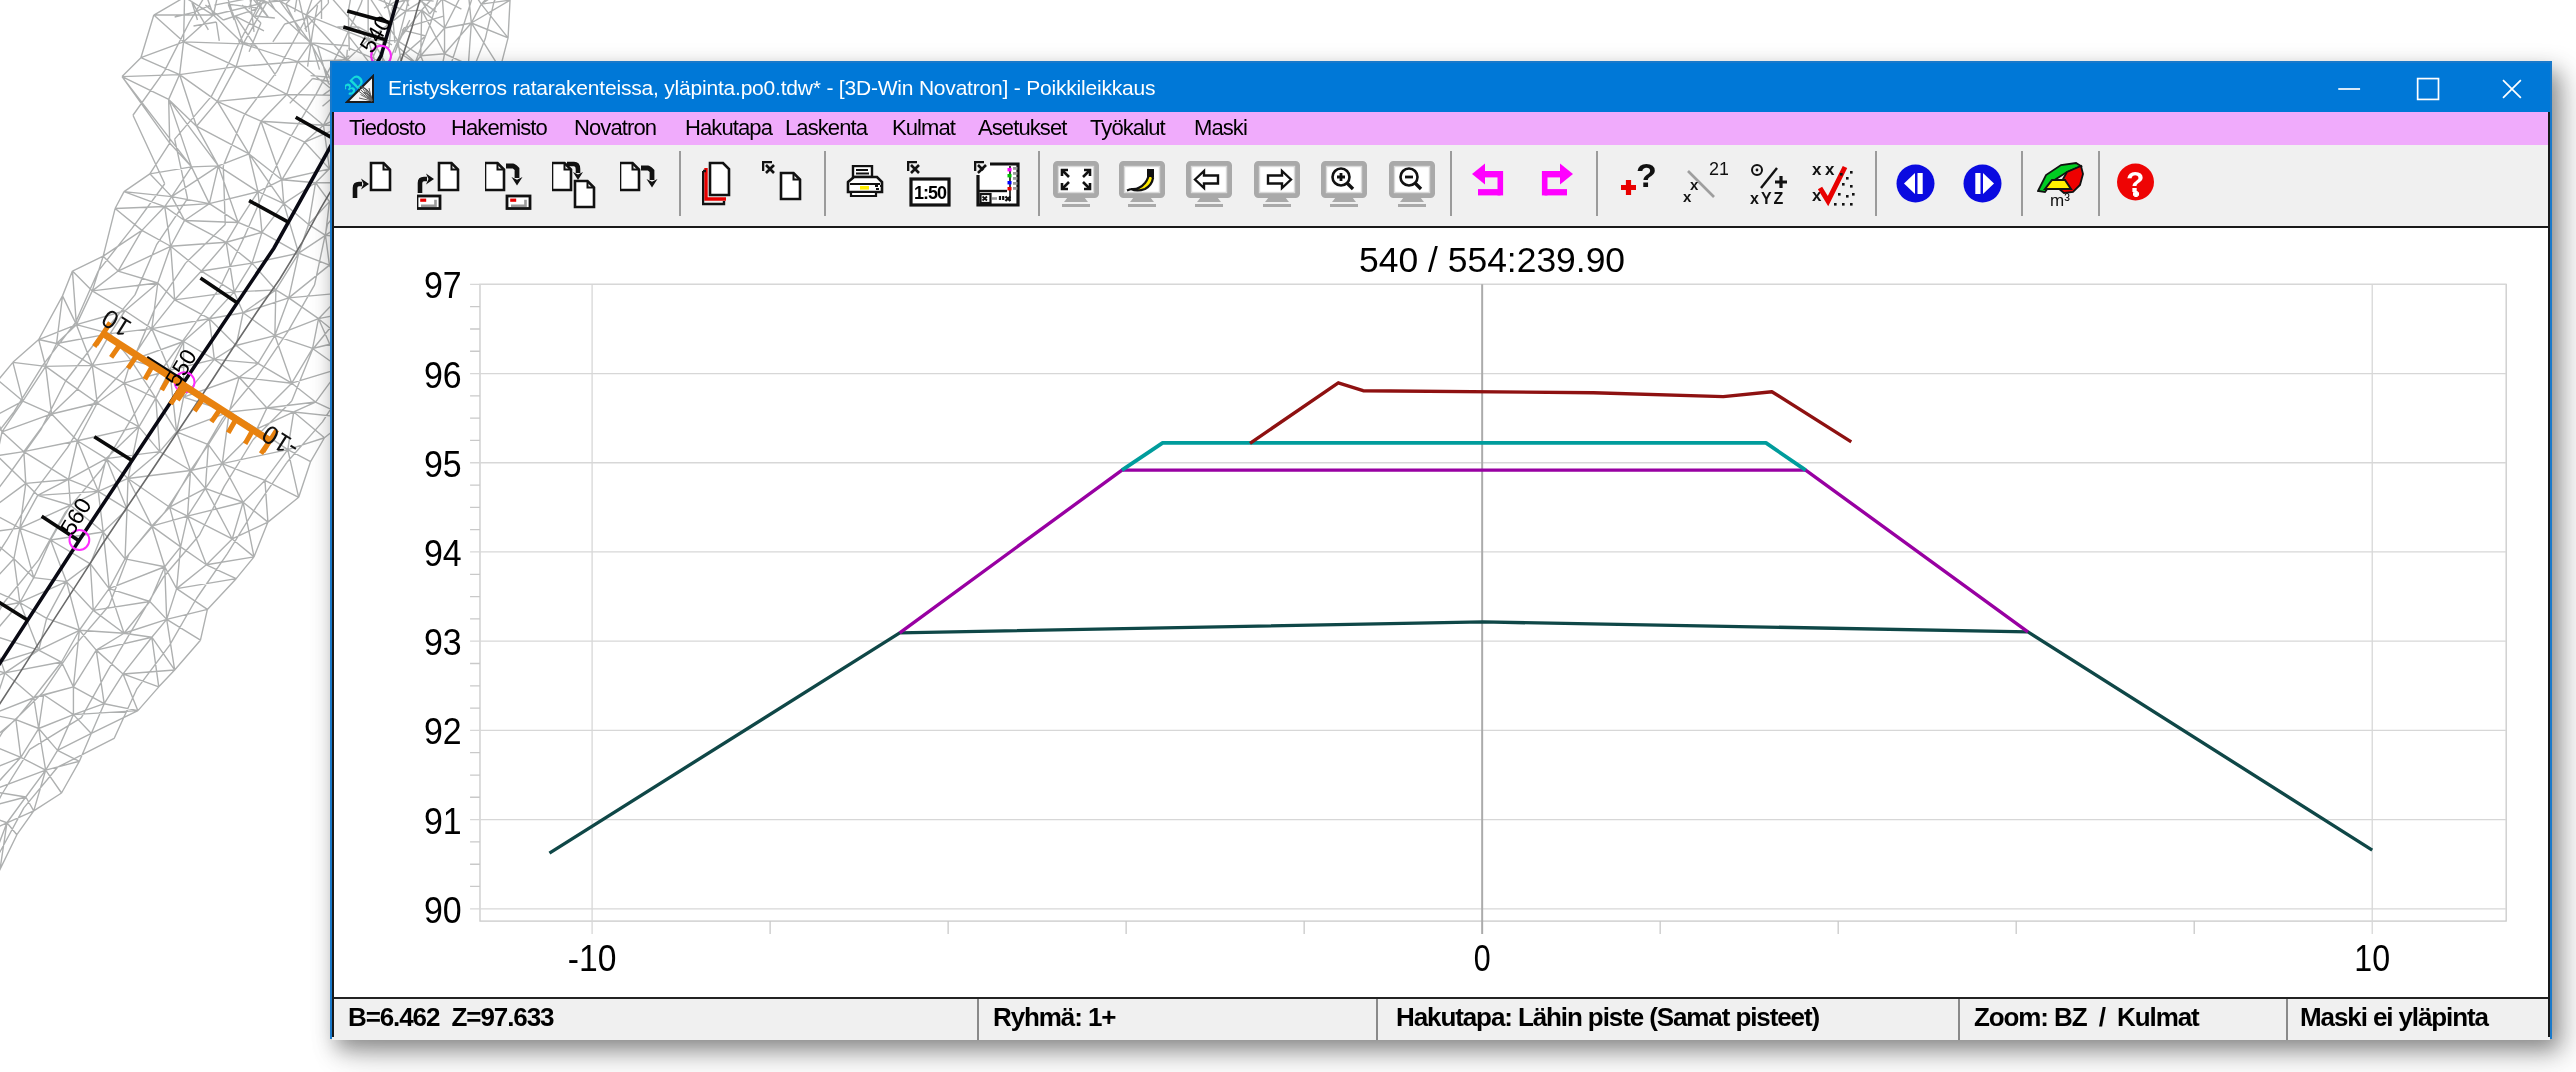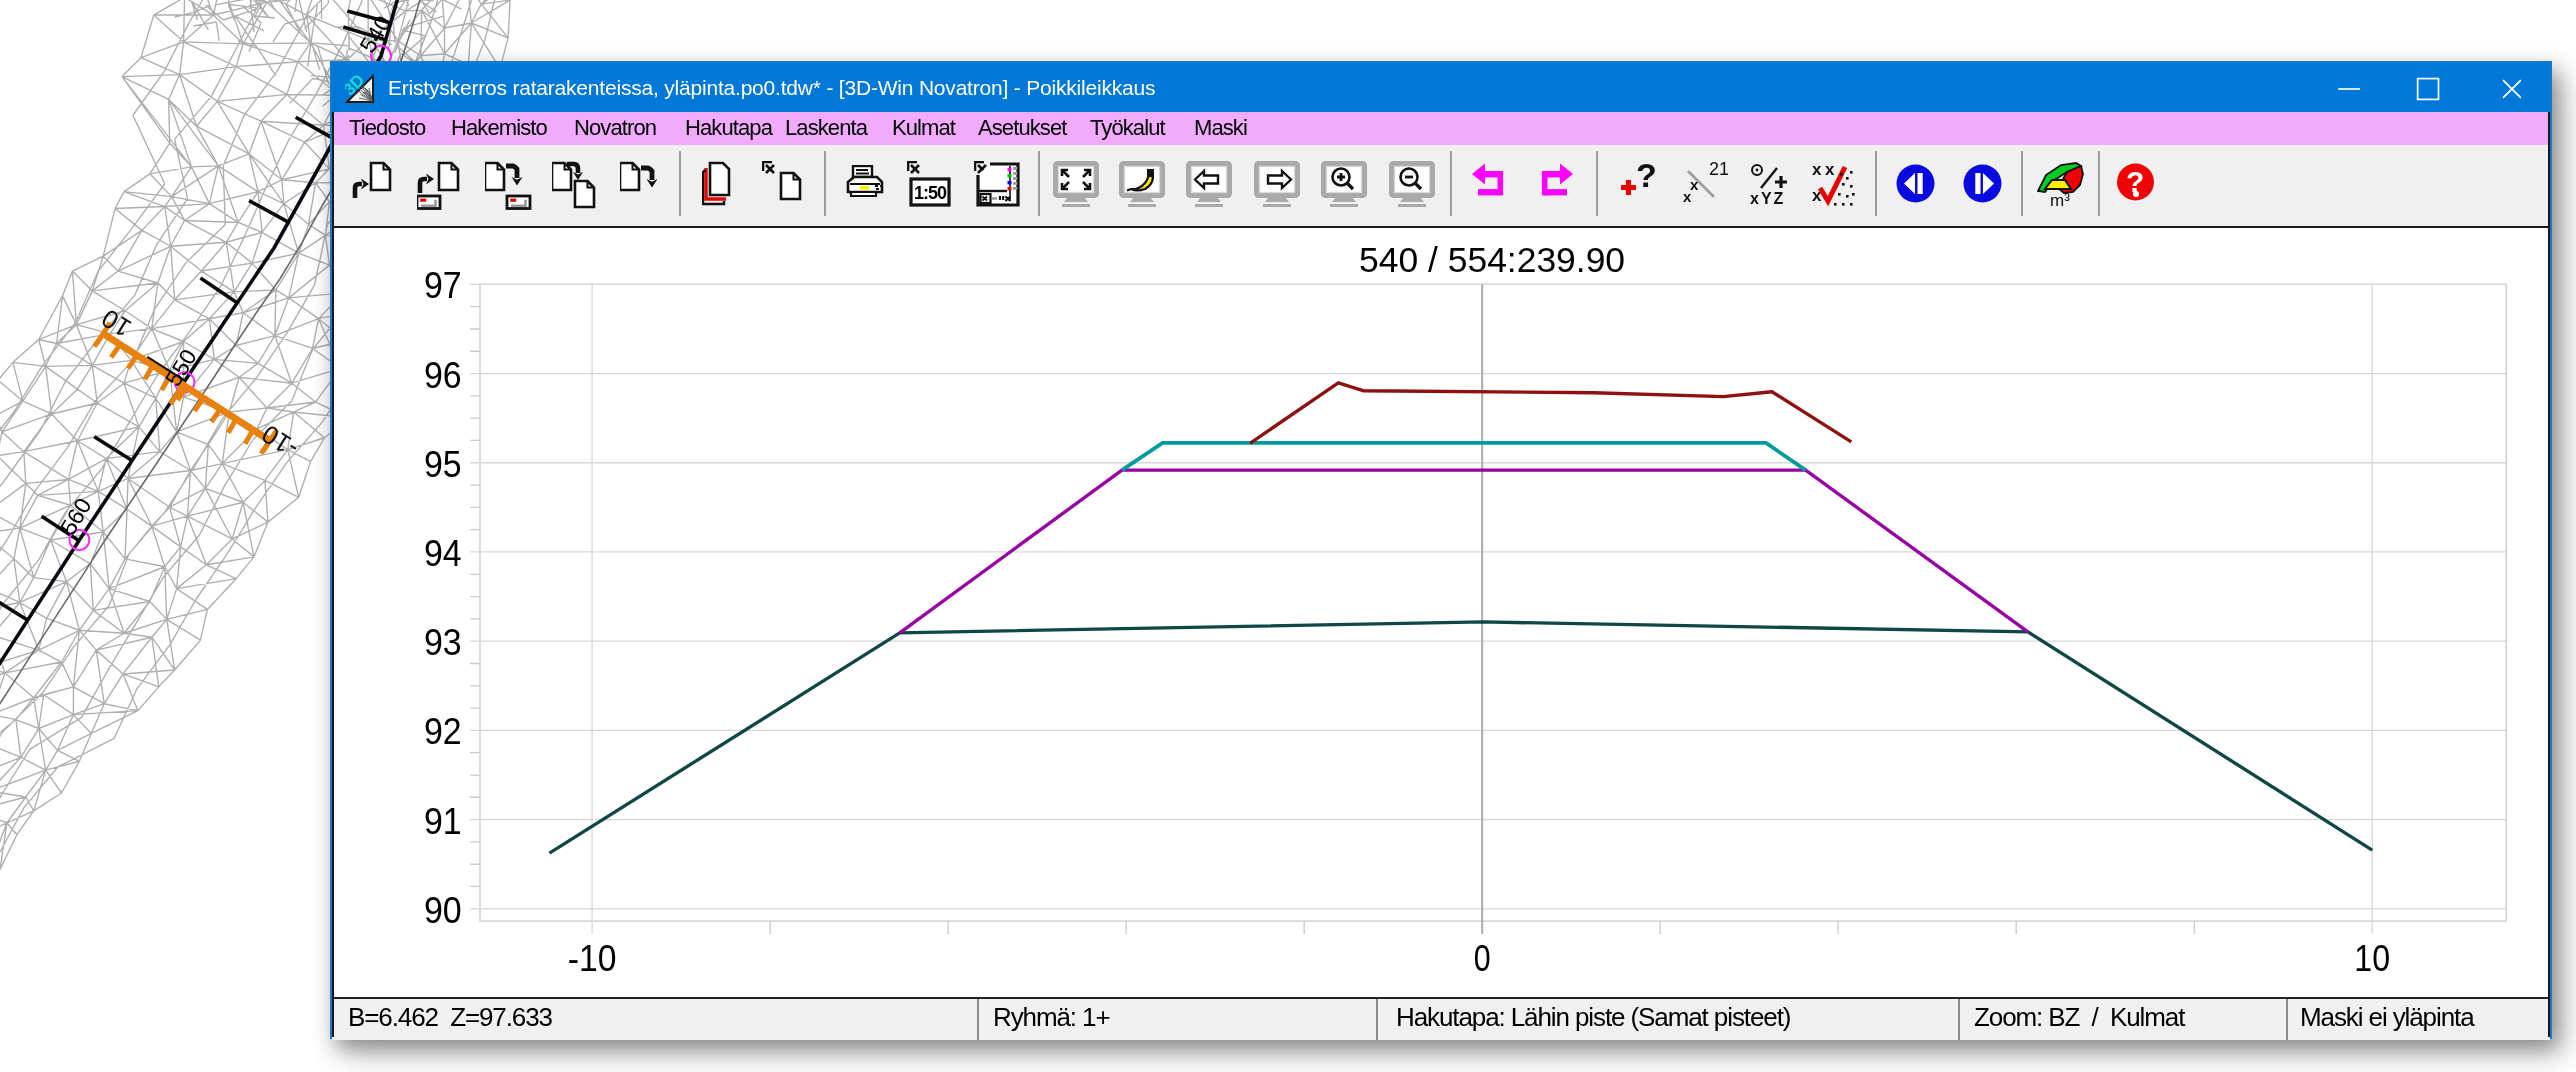--- a/index.html
+++ b/index.html
@@ -8,21 +8,21 @@
 border:2px solid #1979ca;background:#fff;
 box-shadow:6px 10px 20px rgba(0,0,0,0.38), 14px 16px 34px rgba(0,0,0,0.16);}
 #titlebar{position:absolute;left:0;top:0;width:100%;height:49px;background:#0078D7;}
 #title{position:absolute;left:48px;top:13px;color:#fff;font-size:21px;letter-spacing:-0.2px;white-space:nowrap;margin-left:8px;}
 #menubar{position:absolute;left:0;top:49px;width:100%;height:34px;background:#f0abfc;}
 .mi{position:absolute;top:3px;font-size:22px;letter-spacing:-0.9px;color:#000;white-space:nowrap;}
 #toolbar{position:absolute;left:0;top:82px;width:100%;height:81px;background:#f0f0f0;border-bottom:2.5px solid #1a1a1a;}
 .sep{position:absolute;top:6px;width:2px;height:65px;background:#9b9b9b;}
 .ic{position:absolute;top:0;}
 #statusbar{position:absolute;left:0;top:934px;width:100%;height:41px;background:#f0f0f0;border-top:2px solid #222;}
-.st{position:absolute;top:3px;font-size:26px;letter-spacing:-1.1px;color:#000;white-space:nowrap;}
+.st{position:absolute;top:3px;font-size:26px;letter-spacing:-1.1px;color:#000;white-space:nowrap;font-weight:bold;}
 .stsep{position:absolute;top:0;width:2px;height:41px;background:#8a8a8a;}
 #chart{position:absolute;left:-2px;top:165px;}
 #innerframe{position:absolute;left:0;top:49px;right:0;bottom:0;border:2px solid #191919;border-top:none;border-bottom:none;pointer-events:none;z-index:60;}
 </style></head>
 <body>
 <svg id="bg" width="2576" height="1073" viewBox="0 0 2596 1081">
 <path d="M541 -47L521 -20M521 -20L514 0M514 0L512 38M512 38L504 69M504 69L484 120M366 395L352 421M352 421L327 441M327 441L313 465M313 465L301 501M301 501L270 526M270 526L256 561M256 561L238 583M238 583L209 614M209 614L202 645M202 645L176 675M176 675L160 692M160 692L139 716M139 716L92 739M92 739L80 767M80 767L62 799M62 799L34 817M34 817L17 841M17 841L-0 876M-0 876L-15 904M512 -50L504 -16M504 -16L485 4M485 4L475 23M475 23L472 65M472 65L460 114M377 310L348 343M348 343L343 371M343 371L318 405M318 405L296 415M296 415L290 453M290 453L267 484M267 484L245 506M245 506L234 543M234 543L208 569M208 569L178 593M178 593L168 624M168 624L153 642M153 642L124 679M124 679L105 709M105 709L74 720M74 720L58 756M58 756L46 776M46 776L26 803M26 803L7 829M7 829L-6 863M-6 863L-28 894M491 -71L481 -34M481 -34L471 -17M471 -17L448 28M448 28L448 54M448 54L440 96M366 211L350 239M350 239L346 295M346 295L321 321M321 321L315 351M315 351L294 386M294 386L269 411M269 411L259 432M259 432L224 467M224 467L207 492M207 492L189 520M189 520L182 551M182 551L166 571M166 571L151 606M151 606L125 638M125 638L97 655M97 655L74 692M74 692L44 700M44 700L39 734M39 734L21 763M21 763L-10 797M-10 797L-27 817M-27 817L-45 853M464 -77L457 -36M457 -36L445 -12M445 -12L425 10M425 10L424 56M424 56L407 79M407 79L401 114M362 184L332 203M332 203L328 237M328 237L332 267M332 267L291 300M291 300L277 338M277 338L260 366M260 366L241 380M241 380L231 415M231 415L210 448M210 448L192 474M192 474L171 511M171 511L153 530M153 530L126 563M126 563L110 593M110 593L94 615M94 615L80 635M80 635L62 667M62 667L34 703M34 703L16 725M16 725L-13 749M-13 749L-23 781M-23 781L-47 811M425 -59L417 -25M417 -25L409 11M409 11L401 41M401 41L384 81M364 108L348 126M348 126L332 170M332 170L318 184M318 184L311 226M311 226L301 255M301 255L278 292M278 292L245 315M245 315L238 348M238 348L216 362M216 362L185 400M185 400L178 435M178 435L161 455M161 455L129 482M129 482L128 513M128 513L104 536M104 536L91 568M91 568L67 586M67 586L47 623M47 623L39 655M39 655L5 678M5 678L-9 720M-9 720L-39 740M-39 740L-39 766M-39 766L-60 803M394 -40L371 -5M371 -5L371 40M371 40L350 60M350 60L342 96M342 96L326 126M326 126L307 143M307 143L284 181M284 181L286 205M286 205L264 234M264 234L254 265M254 265L236 294M236 294L211 321M211 321L185 344M185 344L171 373M171 373L157 401M157 401L140 430M140 430L107 462M107 462L99 495M99 495L71 509M71 509L51 544M51 544L34 582M34 582L20 607M20 607L-8 640M-8 640L-15 672M-15 672L-38 694M-38 694L-48 721M344 -48L330 -7M330 -7L309 15M309 15L313 43M313 43L300 62M300 62L289 95M289 95L263 122M263 122L251 155M251 155L260 193M260 193L240 224M240 224L228 244M228 244L203 273M203 273L176 302M176 302L153 331M153 331L132 363M132 363L125 386M125 386L98 406M98 406L78 444M78 444L69 483M69 483L38 499M38 499L20 532M20 532L14 563M14 563L-13 592M-13 592L-37 618M-37 618L-41 657M290 -71L278 -35M278 -35L282 1M282 1L269 2M269 2L245 44M245 44L238 67M238 67L219 102M219 102L198 127M198 127L220 167M220 167L211 205M211 205L186 222M186 222L172 248M172 248L159 285M159 285L126 313M126 313L111 336M111 336L93 368M93 368L78 392M78 392L52 417M52 417L24 455M24 455L26 487M26 487L-12 515M-12 515L-17 537M-17 537L-38 579M-38 579L-53 602M231 -51L217 -9M217 -9L223 -21M223 -21L215 15M215 15L185 42M185 42L181 75M181 75L170 100M170 100L193 168M193 168L173 198M173 198L166 208M166 208L143 232M143 232L119 273M119 273L93 293M93 293L77 327M77 327L57 346M57 346L46 369M46 369L23 404M23 404L2 435M2 435L-3 459M-3 459L-34 483M-34 483L-47 520M193 -57L189 -21M189 -21L197 -35M197 -35L186 -3M186 -3L155 15M155 15L142 58M142 58L123 77M123 77L171 144M171 144L151 175M151 175L125 193M125 193L116 210M116 210L104 258M104 258L73 273M73 273L63 298M63 298L39 342M39 342L13 365M13 365L-2 383M-2 383L-5 419M-5 419L-36 451M-36 451L-63 477M521 -20L504 -16M514 0L485 4M512 38L475 23M504 69L472 65M395 358L348 343M366 395L343 371M352 421L318 405M327 441L296 415M313 465L290 453M301 501L267 484M270 526L245 506M256 561L234 543M238 583L208 569M209 614L178 593M202 645L168 624M176 675L153 642M160 692L124 679M139 716L105 709M92 739L74 720M80 767L58 756M62 799L46 776M34 817L26 803M17 841L7 829M-0 876L-6 863M541 -47L504 -16M521 -20L485 4M512 38L485 4M504 69L475 23M484 120L472 65M406 314L348 343M395 358L343 371M352 421L343 371M352 421L296 415M327 441L290 453M301 501L290 453M270 526L267 484M270 526L234 543M256 561L208 569M238 583L178 593M209 614L168 624M176 675L168 624M176 675L124 679M139 716L124 679M92 739L105 709M92 739L58 756M80 767L46 776M34 817L46 776M34 817L7 829M-0 876L7 829M-0 876L-28 894M504 -16L481 -34M485 4L471 -17M475 23L448 28M472 65L448 54M376 262L350 239M377 310L346 295M348 343L321 321M343 371L315 351M318 405L294 386M296 415L269 411M290 453L259 432M267 484L224 467M245 506L207 492M234 543L189 520M208 569L182 551M178 593L166 571M168 624L151 606M153 642L125 638M124 679L97 655M105 709L74 692M74 720L44 700M58 756L39 734M46 776L21 763M26 803L-10 797M7 829L-27 817M-6 863L-45 853M504 -16L491 -71M504 -16L471 -17M475 23L471 -17M475 23L448 54M472 65L440 96M384 236L350 239M376 262L346 295M377 310L321 321M343 371L321 321M343 371L294 386M318 405L269 411M296 415L259 432M290 453L224 467M245 506L224 467M234 543L207 492M208 569L189 520M178 593L182 551M168 624L166 571M168 624L125 638M153 642L97 655M105 709L97 655M74 720L74 692M74 720L39 734M46 776L39 734M46 776L-10 797M26 803L-27 817M7 829L-45 853M-6 863L-52 885M481 -34L457 -36M471 -17L445 -12M448 28L425 10M448 54L424 56M440 96L407 79M366 211L332 203M350 239L328 237M346 295L332 267M321 321L291 300M315 351L277 338M294 386L260 366M269 411L241 380M259 432L231 415M224 467L210 448M207 492L192 474M189 520L171 511M182 551L153 530M166 571L126 563M151 606L110 593M125 638L94 615M97 655L80 635M74 692L62 667M44 700L34 703M39 734L16 725M21 763L-13 749M-10 797L-23 781M-27 817L-47 811M491 -71L457 -36M481 -34L445 -12M448 28L445 -12M448 28L424 56M440 96L424 56M366 211L328 237M350 239L332 267M346 295L291 300M321 321L277 338M294 386L277 338M294 386L241 380M269 411L231 415M224 467L231 415M224 467L192 474M207 492L171 511M182 551L171 511M166 571L153 530M166 571L110 593M151 606L94 615M125 638L80 635M74 692L80 635M74 692L34 703M39 734L34 703M21 763L16 725M21 763L-23 781M-10 797L-47 811M457 -36L425 -59M445 -12L417 -25M425 10L409 11M424 56L401 41M407 79L384 81M366 147L348 126M362 184L332 170M332 203L318 184M328 237L311 226M332 267L301 255M291 300L278 292M277 338L245 315M260 366L238 348M241 380L216 362M231 415L185 400M210 448L178 435M192 474L161 455M171 511L129 482M153 530L128 513M126 563L104 536M110 593L91 568M94 615L67 586M80 635L47 623M62 667L39 655M34 703L5 678M16 725L-9 720M-13 749L-39 740M-23 781L-39 766M457 -36L443 -81M457 -36L417 -25M445 -12L409 11M425 10L401 41M407 79L401 41M362 184L348 126M362 184L318 184M332 203L311 226M328 237L301 255M291 300L301 255M277 338L278 292M277 338L238 348M260 366L216 362M241 380L185 400M231 415L178 435M192 474L178 435M192 474L129 482M153 530L129 482M126 563L128 513M110 593L104 536M94 615L91 568M80 635L67 586M80 635L39 655M62 667L5 678M34 703L-9 720M-13 749L-9 720M-13 749L-39 766M-23 781L-60 803M417 -25L394 -40M409 11L371 -5M401 41L371 40M384 81L350 60M364 108L342 96M348 126L326 126M332 170L307 143M318 184L284 181M311 226L286 205M301 255L264 234M278 292L254 265M245 315L236 294M238 348L211 321M216 362L185 344M185 400L171 373M178 435L157 401M161 455L140 430M129 482L107 462M128 513L99 495M104 536L71 509M91 568L51 544M67 586L34 582M47 623L20 607M39 655L-8 640M5 678L-15 672M-9 720L-38 694M-39 740L-48 721M-39 766L-58 751M417 -25L395 -68M417 -25L371 -5M401 41L371 -5M384 81L371 40M364 108L350 60M364 108L326 126M348 126L307 143M332 170L284 181M318 184L286 205M301 255L286 205M301 255L254 265M278 292L236 294M245 315L211 321M216 362L211 321M185 400L185 344M178 435L171 373M161 455L157 401M129 482L140 430M129 482L99 495M104 536L99 495M104 536L51 544M67 586L51 544M67 586L20 607M39 655L20 607M39 655L-15 672M5 678L-38 694M-9 720L-48 721M-39 740L-58 751M371 -5L330 -7M371 40L309 15M350 60L313 43M342 96L300 62M326 126L289 95M307 143L263 122M284 181L251 155M286 205L260 193M264 234L240 224M254 265L228 244M236 294L203 273M211 321L176 302M185 344L153 331M171 373L132 363M157 401L125 386M140 430L98 406M107 462L78 444M99 495L69 483M71 509L38 499M51 544L20 532M34 582L14 563M20 607L-13 592M-8 640L-37 618M-15 672L-41 657M-38 694L-59 681M394 -40L330 -7M371 40L330 -7M350 60L309 15M342 96L313 43M342 96L289 95M326 126L263 122M284 181L263 122M286 205L251 155M264 234L260 193M264 234L228 244M254 265L203 273M236 294L176 302M211 321L153 331M171 373L153 331M157 401L132 363M140 430L125 386M140 430L78 444M99 495L78 444M99 495L38 499M71 509L20 532M34 582L20 532M20 607L14 563M20 607L-37 618M-15 672L-37 618M-38 694L-41 657M-38 694L-64 705M330 -7L278 -35M309 15L282 1M313 43L269 2M300 62L245 44M289 95L238 67M263 122L219 102M251 155L198 127M260 193L220 167M240 224L211 205M228 244L186 222M203 273L172 248M176 302L159 285M153 331L126 313M132 363L111 336M125 386L93 368M98 406L78 392M78 444L52 417M69 483L24 455M38 499L26 487M20 532L-12 515M14 563L-17 537M-13 592L-38 579M-37 618L-53 602M344 -48L278 -35M330 -7L282 1M313 43L282 1M313 43L245 44M300 62L238 67M289 95L219 102M251 155L219 102M251 155L220 167M260 193L211 205M240 224L186 222M228 244L172 248M176 302L172 248M153 331L159 285M153 331L111 336M132 363L93 368M98 406L93 368M98 406L52 417M78 444L24 455M69 483L26 487M20 532L26 487M20 532L-17 537M-13 592L-17 537M-13 592L-53 602M-37 618L-51 642M278 -35L231 -51M282 1L217 -9M269 2L223 -21M245 44L215 15M238 67L185 42M219 102L181 75M198 127L170 100M220 167L193 168M211 205L173 198M186 222L166 208M172 248L143 232M159 285L119 273M126 313L93 293M111 336L77 327M93 368L57 346M78 392L46 369M52 417L23 404M24 455L2 435M26 487L-3 459M-12 515L-34 483M-17 537L-47 520M-38 579L-66 556M278 -35L253 -69M278 -35L217 -9M269 2L217 -9M269 2L215 15M245 44L185 42M238 67L181 75M198 127L181 75M220 167L170 100M211 205L193 168M211 205L166 208M172 248L166 208M172 248L119 273M159 285L93 293M126 313L77 327M111 336L57 346M93 368L46 369M52 417L46 369M52 417L2 435M24 455L-3 459M-12 515L-3 459M-17 537L-34 483M-17 537L-66 556M-38 579L-91 570M217 -9L189 -21M223 -21L197 -35M215 15L186 -3M185 42L155 15M181 75L142 58M170 100L123 77M193 168L171 144M173 198L151 175M166 208L125 193M143 232L116 210M119 273L104 258M93 293L73 273M77 327L63 298M57 346L39 342M46 369L13 365M23 404L-2 383M2 435L-5 419M-3 459L-36 451M-34 483L-63 477M231 -51L189 -21M217 -9L197 -35M215 15L197 -35M185 42L186 -3M185 42L142 58M181 75L123 77M170 100L171 144M193 168L151 175M173 198L125 193M166 208L116 210M143 232L104 258M93 293L104 258M77 327L73 273M77 327L39 342M46 369L39 342M23 404L13 365M23 404L-5 419M-3 459L-5 419M-3 459L-63 477M186 222L173 198M300 62L238 67M-38 694L-64 705M418 126L407 79M350 60L300 62M471 -17L457 -36M348 343L315 351M52 417L46 369M294 386L241 380M171 373L125 386M-39 766L-82 789M216 362L171 373M395 358L343 371M207 492L210 448M240 224L220 167M332 170L326 126M160 692L153 642M245 44L185 42M171 373L125 386M284 181L260 193M46 776L-10 797M256 561L245 506M128 513L107 462M332 203L311 226M521 -20L485 4M107 462L69 483M211 321L153 331M332 170L284 181M220 167L173 198M332 203L311 226M5 678L-8 640M504 69L475 23M514 0L475 23M139 716L74 720M448 54L425 10M504 -16L491 -71M332 203L311 226M189 520L153 530M-0 876L7 829M139 716L124 679M245 44L223 -21M211 205L166 208M290 453L224 467M409 11L371 40M77 327L39 342M277 338L278 292M236 294L228 244M185 344L132 363M153 331L159 285M245 315L211 321M376 262L346 295M125 638L110 593M521 -20L485 4M484 120L472 65M153 642L97 655M223 -21L189 -21M300 62L238 67M366 147L332 170M245 506L189 520M192 474L129 482M132 363L93 368M161 455L107 462M71 509L69 483M92 739L58 756M215 15L155 15M352 421L343 371M245 506L189 520M395 358L343 371M541 -47L504 -16M57 346L63 298M189 520L192 474M185 42L186 -3M342 96L289 95M313 43L245 44M176 675L124 679M-39 740L-38 694M193 168L151 175M-23 781L-60 803M176 675L168 624M193 168L123 77M24 455L-3 459M93 368L77 327M166 571L110 593M291 300L245 315M350 239L332 203M287 24L275 42M287 24L309 18M193 1L210 30M193 1L199 20M271 18L249 -13M271 18L251 -6M413 -48L432 -29M413 -48L411 -14M353 76L325 96M353 76L375 108M433 14L452 -9M433 14L413 -19M336 66L373 69M336 66L352 56M403 -47L411 -23M314 43L322 70M314 43L351 46M367 -30L365 -58M367 -30L388 -31M225 -40L221 -72M225 -40L211 -57M430 -9L465 9M430 -9L406 -33M407 28L398 53M407 28L447 16M196 12L176 17M196 12L212 5M373 64L352 37M373 64L381 46M239 -2L247 -28M239 -2L275 -3M252 -2L216 5M252 -2L256 32M204 -8L191 -34M204 -8L216 -43M297 -53L285 -27M438 -40L429 -10M275 -4L293 -7M275 -4L300 -22M361 27L340 27M361 27L395 45M400 46L420 64M400 46L413 20M324 -2L352 -21M324 -2L324 19M265 -10L278 11M265 -10L255 -37M343 -53L306 -34M393 77L357 81M393 77L406 94M413 -7L440 12M413 -7L393 24M228 -30L222 -6M228 -30L227 -13M400 -26L381 -25M400 -26L412 6M313 -38L297 -27M313 -38L348 -27M265 -37L292 -26M265 -37L240 -44M288 4L303 34M288 4L306 -15M230 4L236 20M230 4L260 8M226 -26L196 -25M226 -26L242 -58M284 -43L270 -33M258 46L278 76M258 46L240 41M218 22L221 41M218 22L195 26M331 3L329 -37M331 3L307 29M392 48L394 25M392 48L365 38M226 -6L241 -15M226 -6L243 -2M263 23L244 5M263 23L251 52M225 20L207 5M225 20L258 9M401 2L419 -2M401 2L420 -4M315 32L320 5M315 32L310 67M383 -33L359 -56M383 -33L393 -63M257 16L277 18M257 16L272 -11M344 91L325 107M344 91L347 69M284 -36L274 -16M284 -36L306 -3M256 -10L251 9M256 -10L288 -36M313 -10L287 -7M313 -10L321 -44M331 84L355 94M331 84L320 46M429 36L407 55M429 36L405 30M391 7L395 25M391 7L399 -15M351 11L358 -27M351 11L352 51M241 -40L222 -19M241 -40L263 -28M300 -7L309 32M300 -7L297 12M306 -31L291 -43M306 -31L320 -52M315 79L332 82M315 79L292 104M247 -40L277 -63M247 -40L221 -70M404 54L395 74M404 54L438 76M395 8L410 -13M395 8L398 43M348 79L313 76M348 79L350 50M293 -36L268 -31M293 -36L273 -20M344 -35L358 -72M344 -35L366 -52M237 16L258 47M237 16L266 31M370 -30L368 -51M370 -30L332 -18M406 -3L387 8M406 -3L437 1M385 79L386 38M385 79L364 89M400 -52L379 -35M400 -52L420 -20M365 103L347 81M365 103L336 101M262 -45L251 -32M379 -18L395 17M379 -18L358 -21M427 -53L436 -31M382 -31L356 -62M382 -31L404 -16M389 64L378 45M389 64L351 48M529 -46L498 1M498 1L489 39M489 39L461 110M355 378L325 425M325 425L289 466M289 466L258 511M258 511L229 558M229 558L198 603M198 603L171 650M171 650L138 694M138 694L115 744M115 744L58 773M58 773L24 814M24 814L-2 862M-2 862L-26 912M494 -62L478 -9M478 -9L465 32M465 32L443 100M361 243L350 309M350 309L315 352M315 352L294 404M294 404L255 443M255 443L226 490M226 490L201 539M201 539L165 581M165 581L137 628M137 628L109 675M109 675L82 723M82 723L30 755M30 755L2 800M2 800L-24 849M-24 849L-54 895M474 -72L448 -23M448 -23L434 23M434 23L411 82M364 182L330 226M330 226L317 287M317 287L290 334M290 334L259 380M259 380L224 422M224 422L196 470M196 470L166 516M166 516L130 558M130 558L110 610M110 610L74 652M74 652L43 698M43 698L3 737M3 737L-26 783M-26 783L-49 834M382 -55L364 3M364 3L345 45M345 45L319 94M319 94L291 141M291 141L267 191M267 191L246 239M246 239L222 289M222 289L191 334M191 334L158 379M158 379L130 426M130 426L102 473M102 473L66 516M66 516L39 564M39 564L4 607M4 607L-24 655M-24 655L-42 709M334 -78L318 -11M318 -11L306 23M306 23L279 72M279 72L246 116M246 116L225 167M225 167L227 226M227 226L187 265M187 265L156 311M156 311L134 363M134 363L96 404M96 404L68 451M68 451L35 495M35 495L7 544M7 544L-23 590M-23 590L-54 635M296 -96L272 -24M272 -24L263 -0M263 -0L238 49M238 49L213 97M213 97L176 140M176 140L189 200M189 200L158 246M158 246L136 297M136 297L100 340M100 340L66 384M66 384L41 433M41 433L9 478M9 478L-25 523M-25 523L-55 569M244 -121L223 -38M223 -38L219 -25M219 -25L191 22M191 22L166 71M166 71L134 116M134 116L166 185M166 185L133 230M133 230L99 273M99 273L76 325M76 325L43 368M43 368L14 415M14 415L-20 459M-20 459L-55 503" stroke="#aeb0b0" stroke-width="1.4" fill="none"></path>
 <polyline points="436,-90 412,-40 384,56 276,250 186,384 80,544 -40,730 -120,860" stroke="#0a0a14" stroke-width="3.6" fill="none"></polyline>
 <polyline points="456,-80 439,-44 426,-10 415,28 401,71 382,106 362,141 343,176 323,210 304,245 282,281 259,314 237,347 215,381 193,414 171,447 149,480 126,514 104,547 83,580 61,614 39,648 18,681 -4,715 -25,748 -46,782 -67,816 -88,850" stroke="#6a6a6a" stroke-width="1.6" fill="none"></polyline>
 <path d="M337 140L298 118M291 224L251 202M239 305L202 280M186 384L148 360M133 464L95 440M80 545L42 520M28 625L-10 601M-24 706L-62 681M-75 787L-114 764M389 40L346 27M394 23L350 11" stroke="#0a0a0a" stroke-width="3.6" fill="none"></path>

